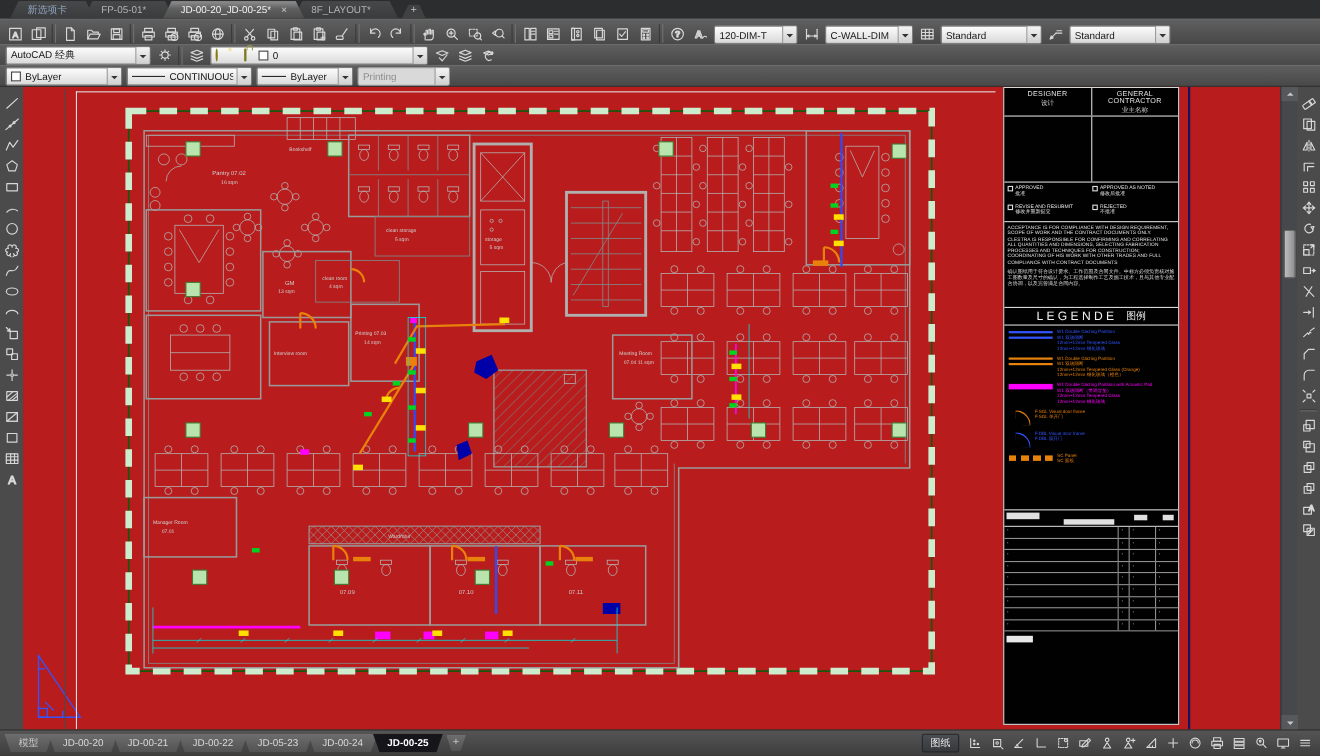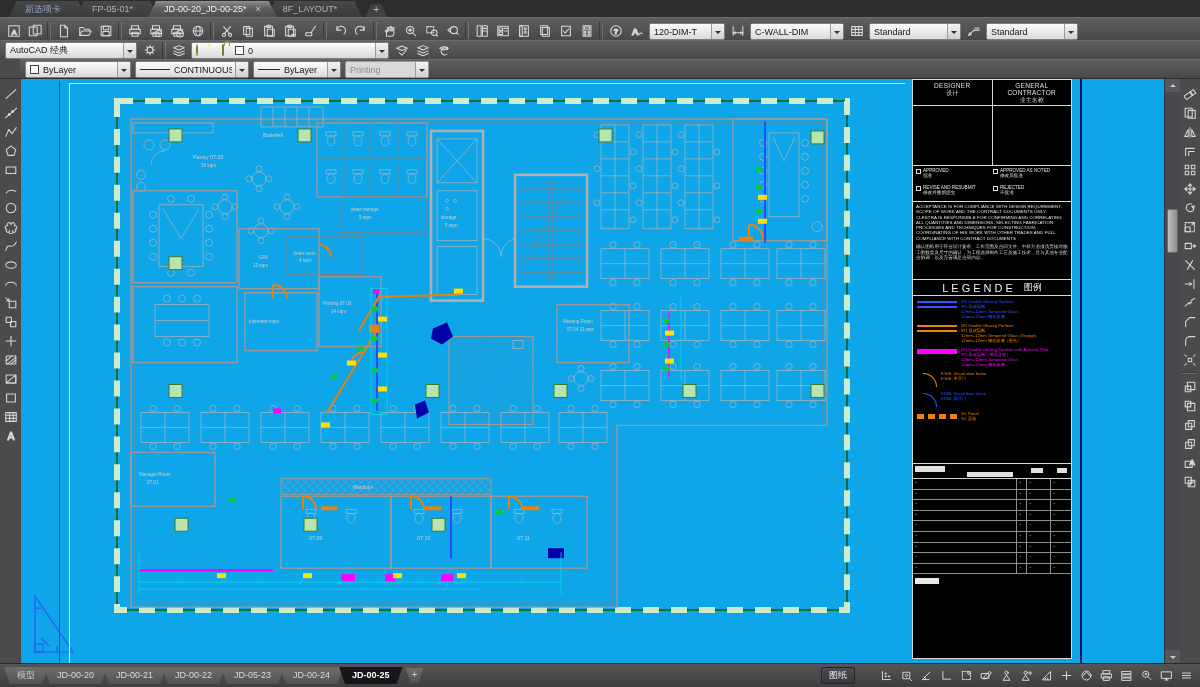--- a/index.html
+++ b/index.html
@@ -13,21 +13,21 @@
           background:linear-gradient(#474849,#3a3b3c); clip-path:polygon(8px 0,calc(100% - 8px) 0,100% 100%,0 100%);
           margin:0 -5px; white-space:nowrap; }
   .ftab.t-first { color:#8fa3bd; }
   .ftab.active { background:linear-gradient(#8f8f8f,#5f5f5f 45%,#4d4d4d); color:#f4f4f4; z-index:2; }
   .ftab .x { margin-left:9px; color:#cfcfcf; font-size:9px; }
   .ftab-plus { width:22px; height:13px; line-height:12px; text-align:center; font-size:10px; color:#c0c0c0;
           background:#404142; clip-path:polygon(6px 0,calc(100% - 6px) 0,100% 100%,0 100%); margin:0 0 0 8px; }
 
   
   .tb { display:flex; align-items:flex-end; background:linear-gradient(#5f5f5f,#484848); padding:0 3px; border-top:1px solid #6b6b6b; }
-  .tb2 { height:23px; } .tb3 { height:19px; } .tb4 { height:19px;margin-left:20px; }
+  .tb2 { height:23px; } .tb3 { height:19px; } .tb4 { height:19px; }
   .tbtn { width:21px; height:19px; display:flex; align-items:center; justify-content:center; border-radius:2px; flex:none; }
   .tbtn svg { width:14px; height:14px; }
   .sep { width:4px; height:17px; border-left:1px solid #3a3a3a; border-right:1px solid #707070; margin:0 2px; flex:none; }
   .tri { width:0; height:0; border:3px solid transparent; border-top-color:#d0d0d0; margin-top:4px; }
   .dd { display:flex; align-items:center; height:17px; background:linear-gradient(#fdfdfd,#d9d9d9); border:1px solid #7d7d7d;
         border-radius:2px; font-size:9px; color:#161616; padding-left:4px; margin:0 2px; flex:none; }
   .dd .grow { flex:1; overflow:hidden; white-space:nowrap; }
   .dd .da { width:13px; height:15px; display:flex; align-items:center; justify-content:center; border-left:1px solid #9b9b9b;
         background:linear-gradient(#f4f4f4,#cfcfcf); margin-left:3px; }
   .dd .da .tri { border-top-color:#333; margin-top:5px; }
@@ -39,21 +39,21 @@
   .bulb { width:8px; height:8px; border-radius:50%; background:radial-gradient(#fff27a 30%,#e8c01e); border:1px solid #8a7a12; }
   .sun  { width:9px; height:9px; border-radius:50%; background:#f2d44a; box-shadow:0 0 0 1.5px rgba(242,212,74,.45); }
   .lock { width:8px; height:6px; background:#c9cf6a; border:1px solid #7a7a2a; border-radius:1px; position:relative; margin-top:3px; }
   .lock:before { content:""; position:absolute; left:1px; top:-4px; width:4px; height:4px; border:1.3px solid #9a9a4a; border-bottom:none; border-radius:3px 3px 0 0; }
 
   
   .main { display:flex; height:585px; border-top:1px solid #2e2e2e; }
   .side { width:21px; background:#4b4b4b; display:flex; flex-direction:column; align-items:center; padding-top:5px; flex:none; }
   .side .tbtn { width:19px; height:19px; }
   .side .hsep { width:15px; height:2px; border-top:1px solid #3a3a3a; border-bottom:1px solid #6a6a6a; margin:3px 0; }
-  .canvas { position:relative; flex:1; background:#0ea5e9; overflow:hidden; }
+  .canvas { position:relative; flex:1; background:#b91c1c; overflow:hidden; }
   .canvas > svg { position:absolute; inset:0; }
   .pline-v  { position:absolute; left:48px; top:4px; bottom:0; width:1px; background:#dedede; z-index:2; }
   .pline-v2 { position:absolute; left:38px; top:2px; bottom:0; width:1px; background:#4a4a4a; z-index:2; }
   .pline-h  { position:absolute; left:48px; top:4px; width:836px; height:1px; background:#dedede; z-index:2; }
   .navyline { position:absolute; left:1059px; top:0; bottom:0; width:2px; background:#141460; z-index:2; }
 
   
   .tblock { position:absolute; left:891px; top:0; width:160px; height:580px; background:#010101; border:1px solid #d8d8d8;
             z-index:3; color:#e3e3e3; }
   .tb-row { display:flex; border-bottom:1px solid #d8d8d8; }
@@ -113,21 +113,21 @@
 
   
   .bbar { height:24px; background:linear-gradient(#555,#3e3e3e); border-top:1px solid #2a2a2a; display:flex; align-items:center; padding:0 4px; }
   .ltab { height:17px; line-height:17px; padding:0 13px; font-size:9px; color:#d9d9d9;
           background:linear-gradient(#6e6e6e,#525252); clip-path:polygon(0 0,100% 0,calc(100% - 6px) 100%,6px 100%);
           margin-right:-4px; white-space:nowrap; }
   .ltab.t-first { color:#c9c9c9; }
   .ltab.active { background:#15151a; color:#ffffff; font-weight:bold; z-index:2; position:relative; }
   .lplus { width:18px; height:15px; line-height:14px; text-align:center; color:#c9c9c9; font-size:10px;
            background:linear-gradient(#6e6e6e,#525252); clip-path:polygon(0 0,100% 0,calc(100% - 5px) 100%,5px 100%); margin-left:7px; }
-  .statr { margin-left:auto; display:flex; align-items:center; gap:18px; }
+  .statr { margin-left:auto; display:flex; align-items:center; gap:1px; }
   .space-btn { height:17px; padding:0 7px; font-size:9px; color:#ececec; background:linear-gradient(#4a4d52,#35383c);
            border:1px solid #24262a; border-radius:2px; display:flex; align-items:center; margin-right:4px; }
   .sic { width:19px; height:18px; display:flex; align-items:center; justify-content:center; border-radius:2px; }
   .sic svg { width:13px; height:13px; }
 
   .hidden-syms { position:absolute; width:0; height:0; overflow:hidden; }
   #syms symbol * { stroke:#d8d8d8; fill:none; stroke-width:1.2; stroke-linecap:round; stroke-linejoin:round; }
 
   
   .walls   { stroke:#9a9a9a; fill:none; stroke-width:1.4; }
@@ -717,21 +717,21 @@
       <span class="grow">120-DIM-T</span>
       <span class="da">
           <span class="tri"></span>
         </span>
     </div>
     <span class="tbtn">
         <svg viewBox="0 0 16 16">
           <use href="#i-dim-style"></use>
         </svg>
       </span>
-    <div class="dd" style="width:94px">
+    <div class="dd" style="width:80px">
       <span class="grow">C-WALL-DIM</span>
       <span class="da">
           <span class="tri"></span>
         </span>
     </div>
     <span class="tbtn">
         <svg viewBox="0 0 16 16">
           <use href="#i-table-style"></use>
         </svg>
       </span>

